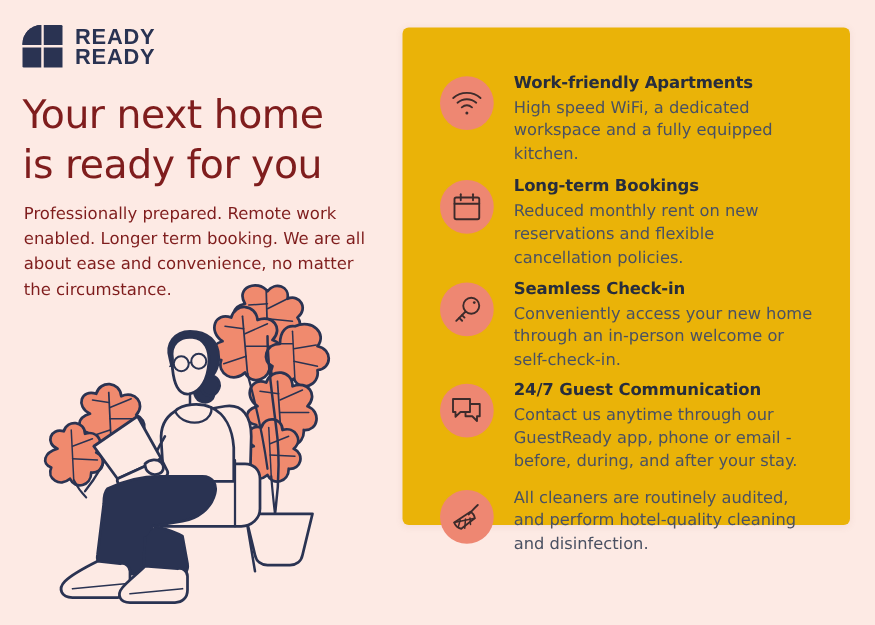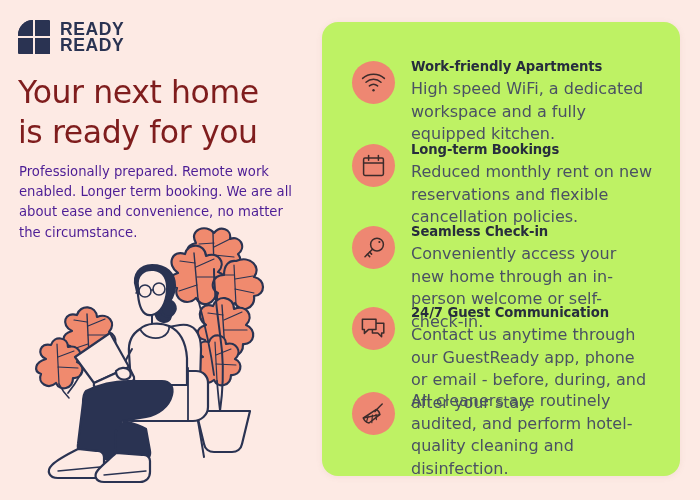--- a/index.html
+++ b/index.html
@@ -76,41 +76,41 @@
   
   #subcopy {
     position: absolute;
     left: 19px;
     top: 162px;
     width: 280px;
     margin: 0;
     font-family: "DejaVu Sans", sans-serif;
     font-size: 13.2px;
     line-height: 1.53;
-    color: #4c1d95;
+    color: #7f1d1d;
   }
 
   
   #illustration {
     position: absolute;
     left: 28px;
     top: 225px;
     width: 285px;
     height: 262px;
   }
 
   
   #features-card {
     position: absolute;
     left: 322px;
     top: 22px;
     width: 358px;
-    height: 454px;
-    background: #bef264;
-    border-radius: 16px;
+    height: 398px;
+    background: #eab308;
+    border-radius: 5px;
     box-shadow: 0 1px 6px rgba(160, 110, 100, 0.10);
   }
   #features-list {
     position: absolute;
     left: 0;
     top: 0;
     width: 100%;
     height: 100%;
     list-style: none;
     margin: 0;
@@ -153,21 +153,21 @@
     font-family: "DejaVu Sans", sans-serif;
     font-weight: bold;
     font-size: 13.2px;
     line-height: 1.2;
     letter-spacing: -0.1px;
     color: #272d3d;
   }
   .feature-desc {
     margin: 0;
     font-family: "DejaVu Sans", sans-serif;
-    font-size: 16px;
+    font-size: 13px;
     line-height: 1.42;
     color: #4a5163;
   }
 </style>
 </head>
 <body>
 
 <div id="page">
 
   <div id="left-column">

